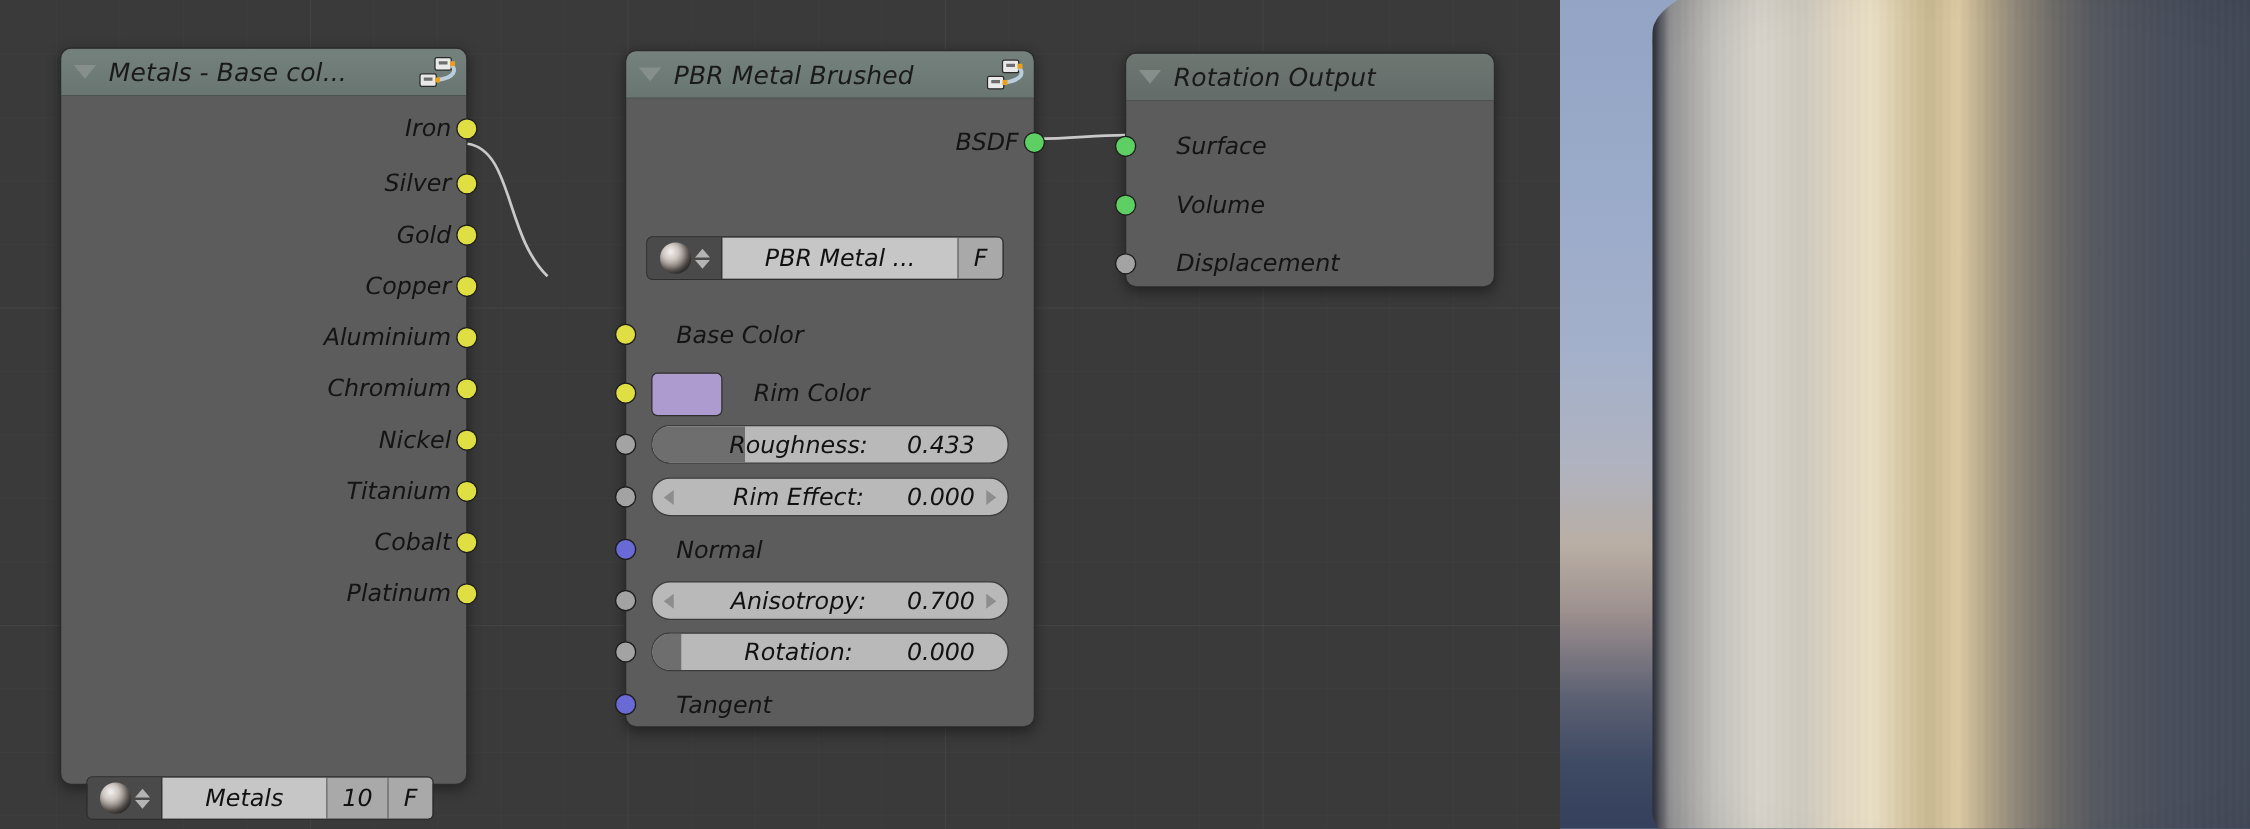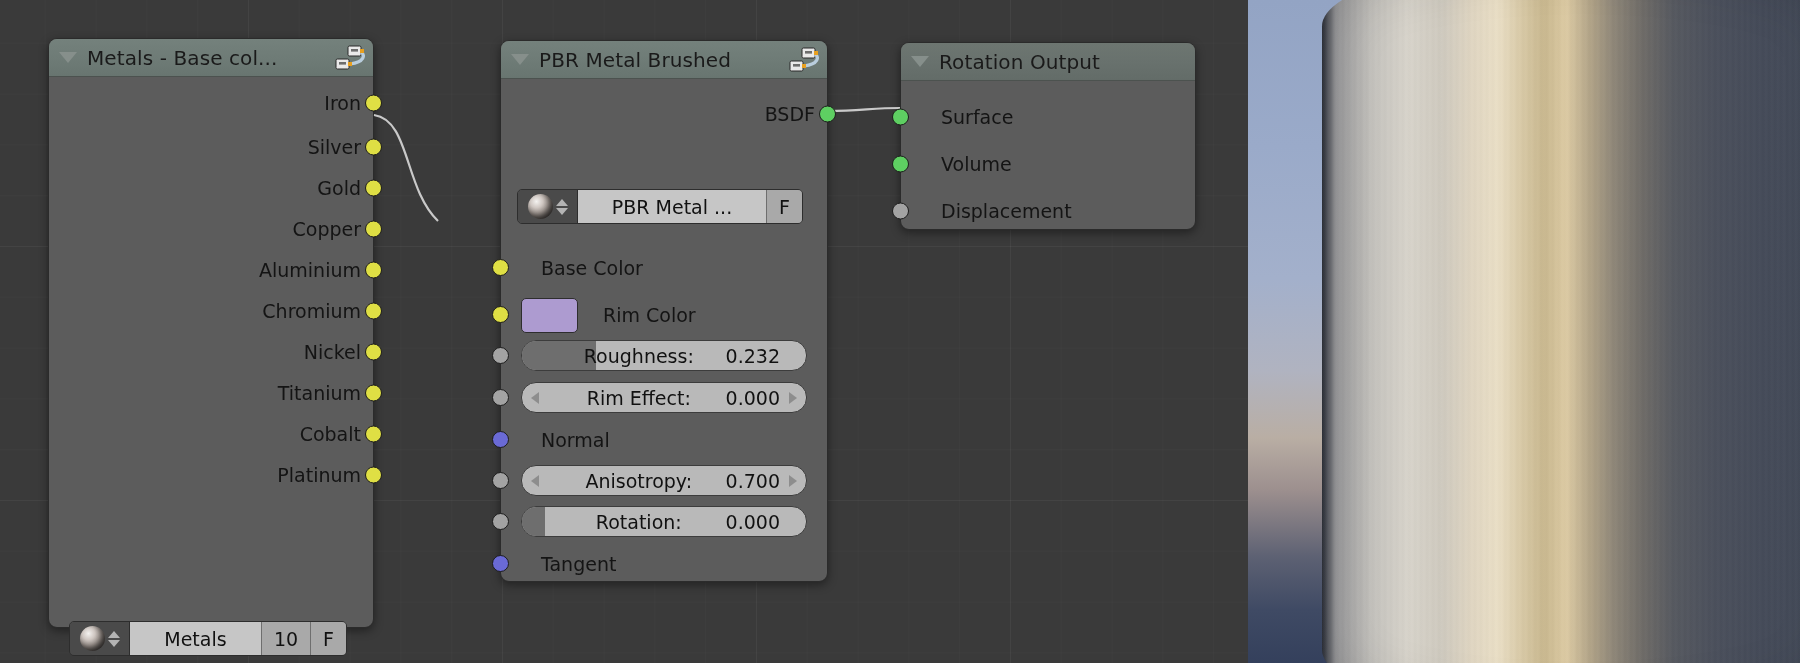--- a/index.html
+++ b/index.html
@@ -27,20 +27,21 @@
   }
 
   
   .node {
     position: absolute;
     border-radius: 9px;
     background: #5c5c5c;
     box-shadow: 0 3px 10px rgba(0,0,0,0.42);
     border: 1px solid #2b2b2b;
     overflow: visible;
+    font-style: italic;
   }
   .node-header {
     position: relative;
     height: 38px;
     border-radius: 8px 8px 0 0;
     background: linear-gradient(to bottom, #74817c 0%, #6e7b76 55%, #687570 100%);
     display: flex; align-items: center;
     padding: 0 10px;
     border-bottom: 1px solid #4c524f;
   }
@@ -363,21 +364,21 @@
         <div class="row-label left" style="top:189px;">Base Color</div>
 
         <div class="socket yellow" style="left:-9px; top:227px;"></div>
         <div class="swatch" style="left:20px; top:219px; background:#ad9bd0;"></div>
         <div class="row-label left" style="left:102px; top:236px;">Rim Color</div>
 
         <div class="socket gray" style="left:-9px; top:268px;"></div>
         <div class="widget" style="left:20px; top:261px; width:286px;">
           <span class="fill" style="width:26%;"></span>
           <span class="wlabel">Roughness:</span>
-          <span class="wval">0.232</span>
+          <span class="wval">0.433</span>
         </div>
 
         <div class="socket gray" style="left:-9px; top:310px;"></div>
         <div class="widget" style="left:20px; top:303px; width:286px;">
           <span class="arrow-l"></span>
           <span class="wlabel">Rim Effect:</span>
           <span class="wval">0.000</span>
           <span class="arrow-r"></span>
         </div>
 

